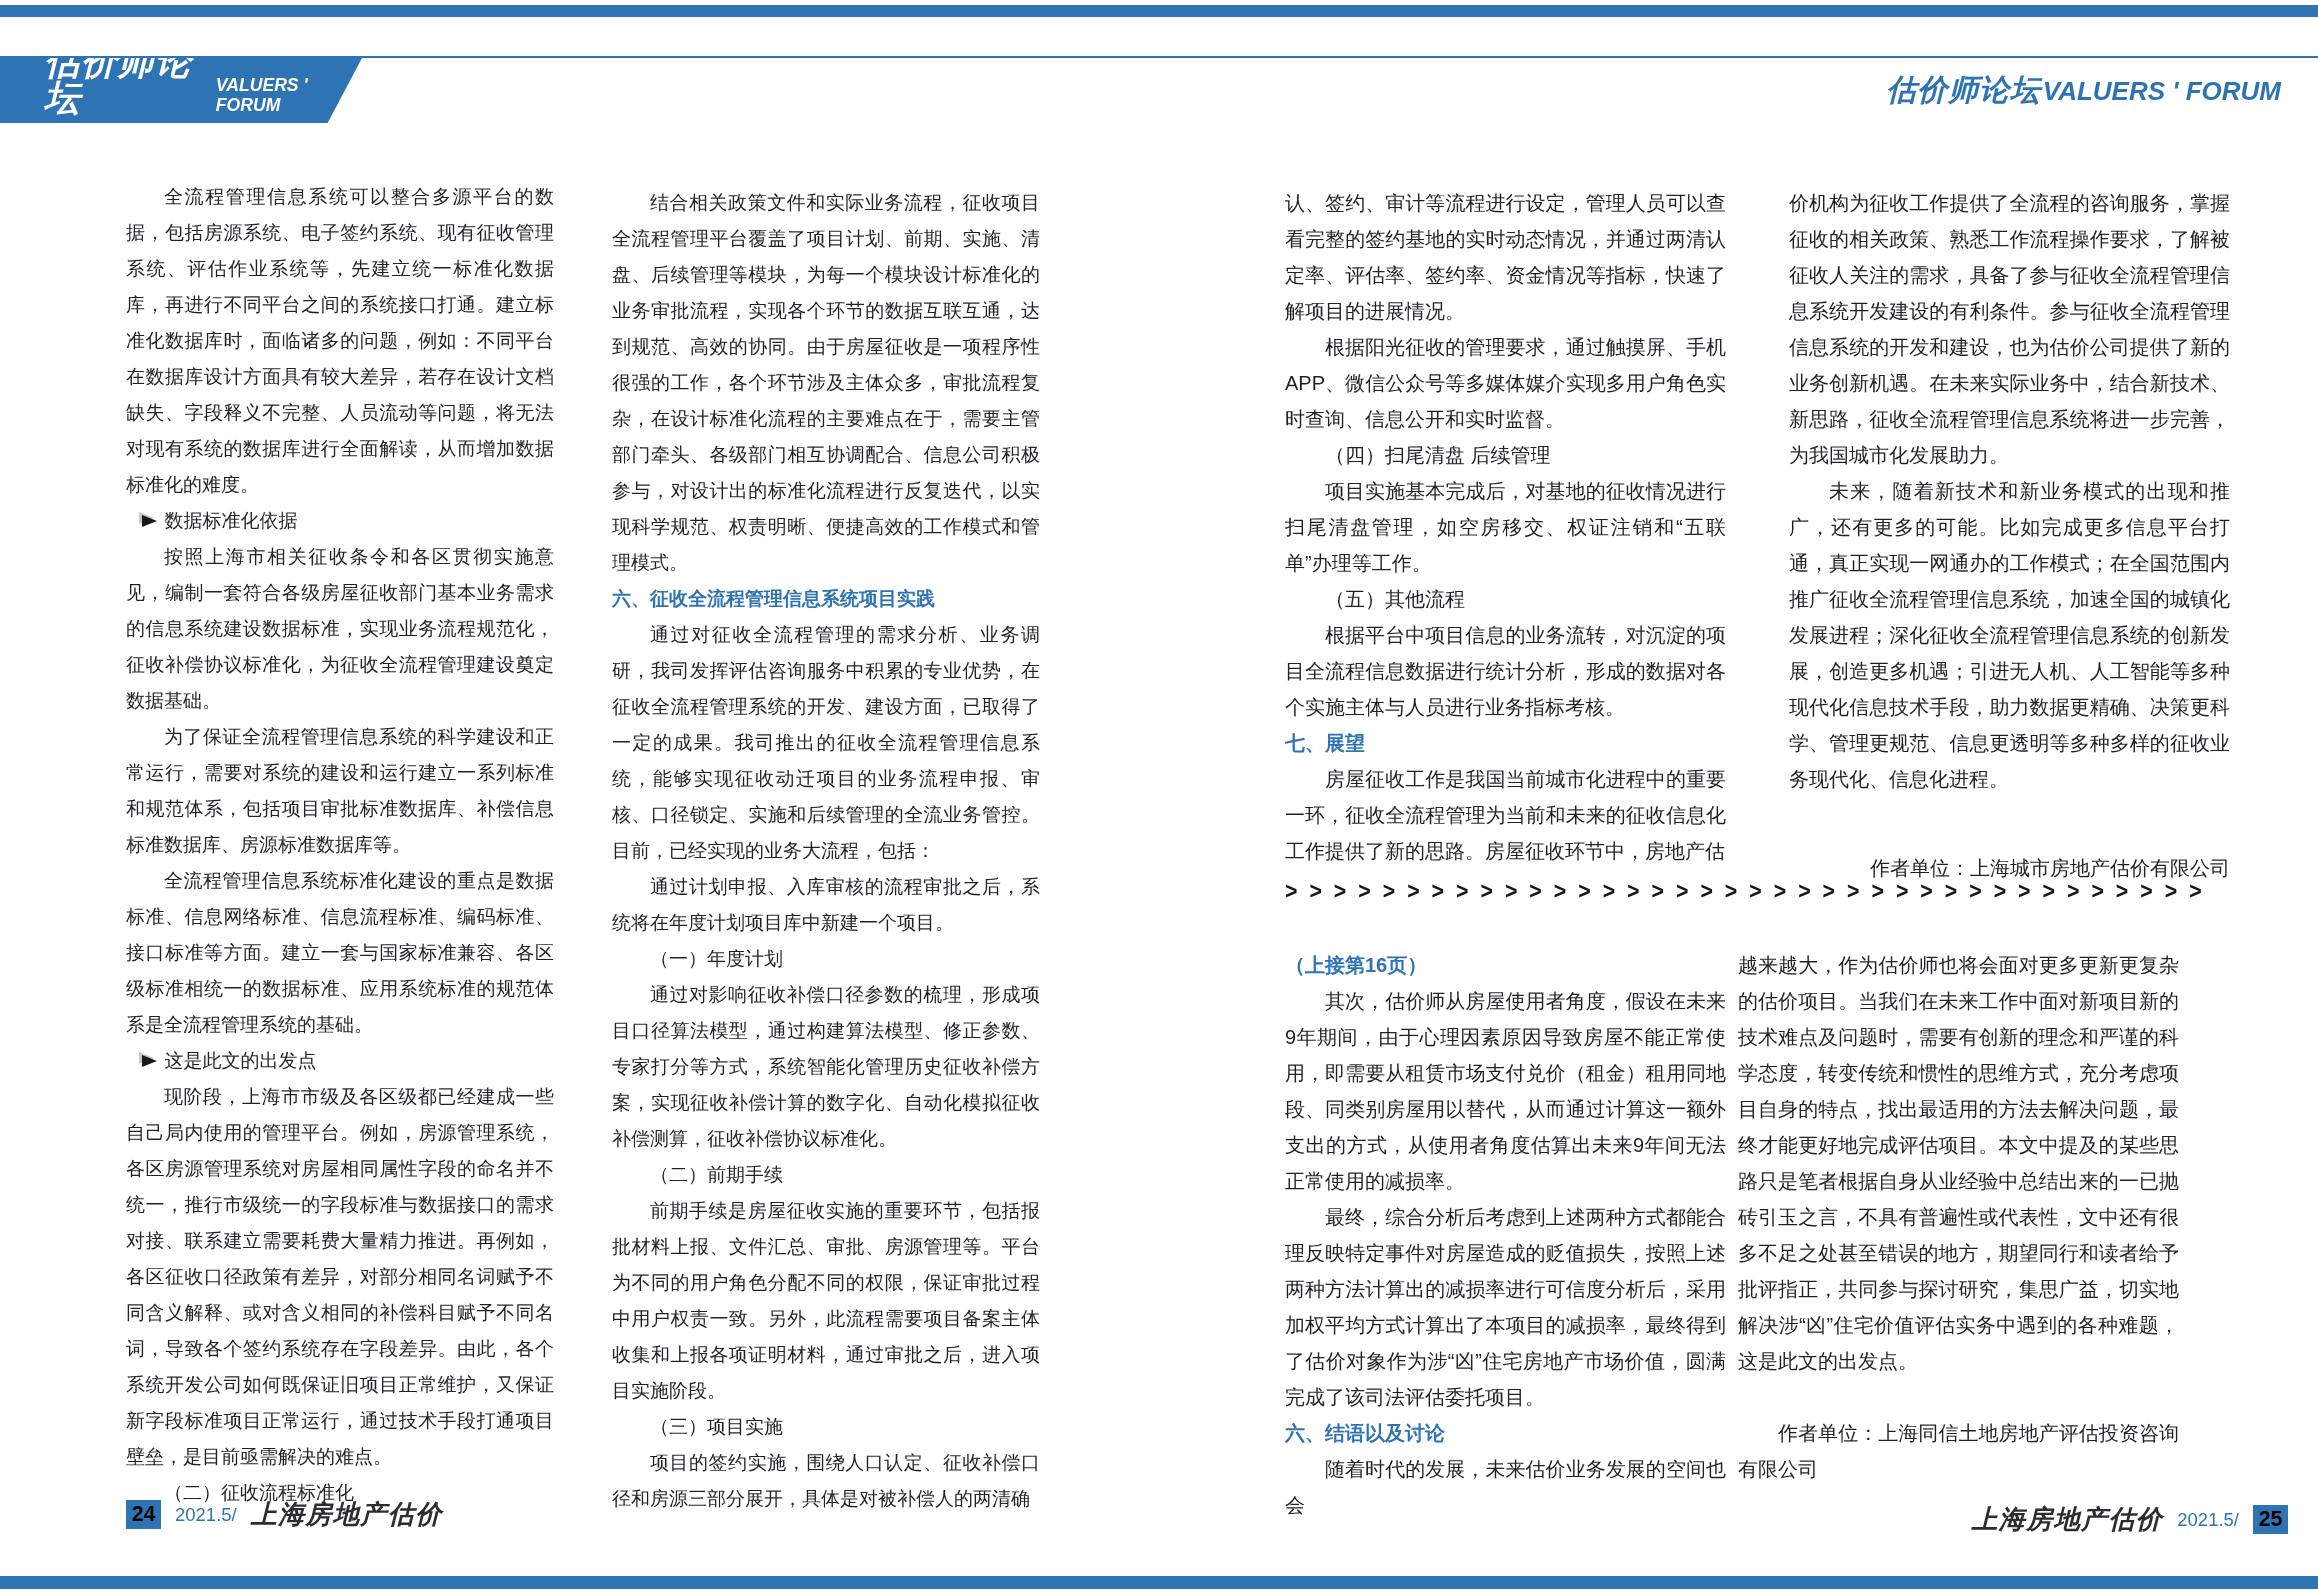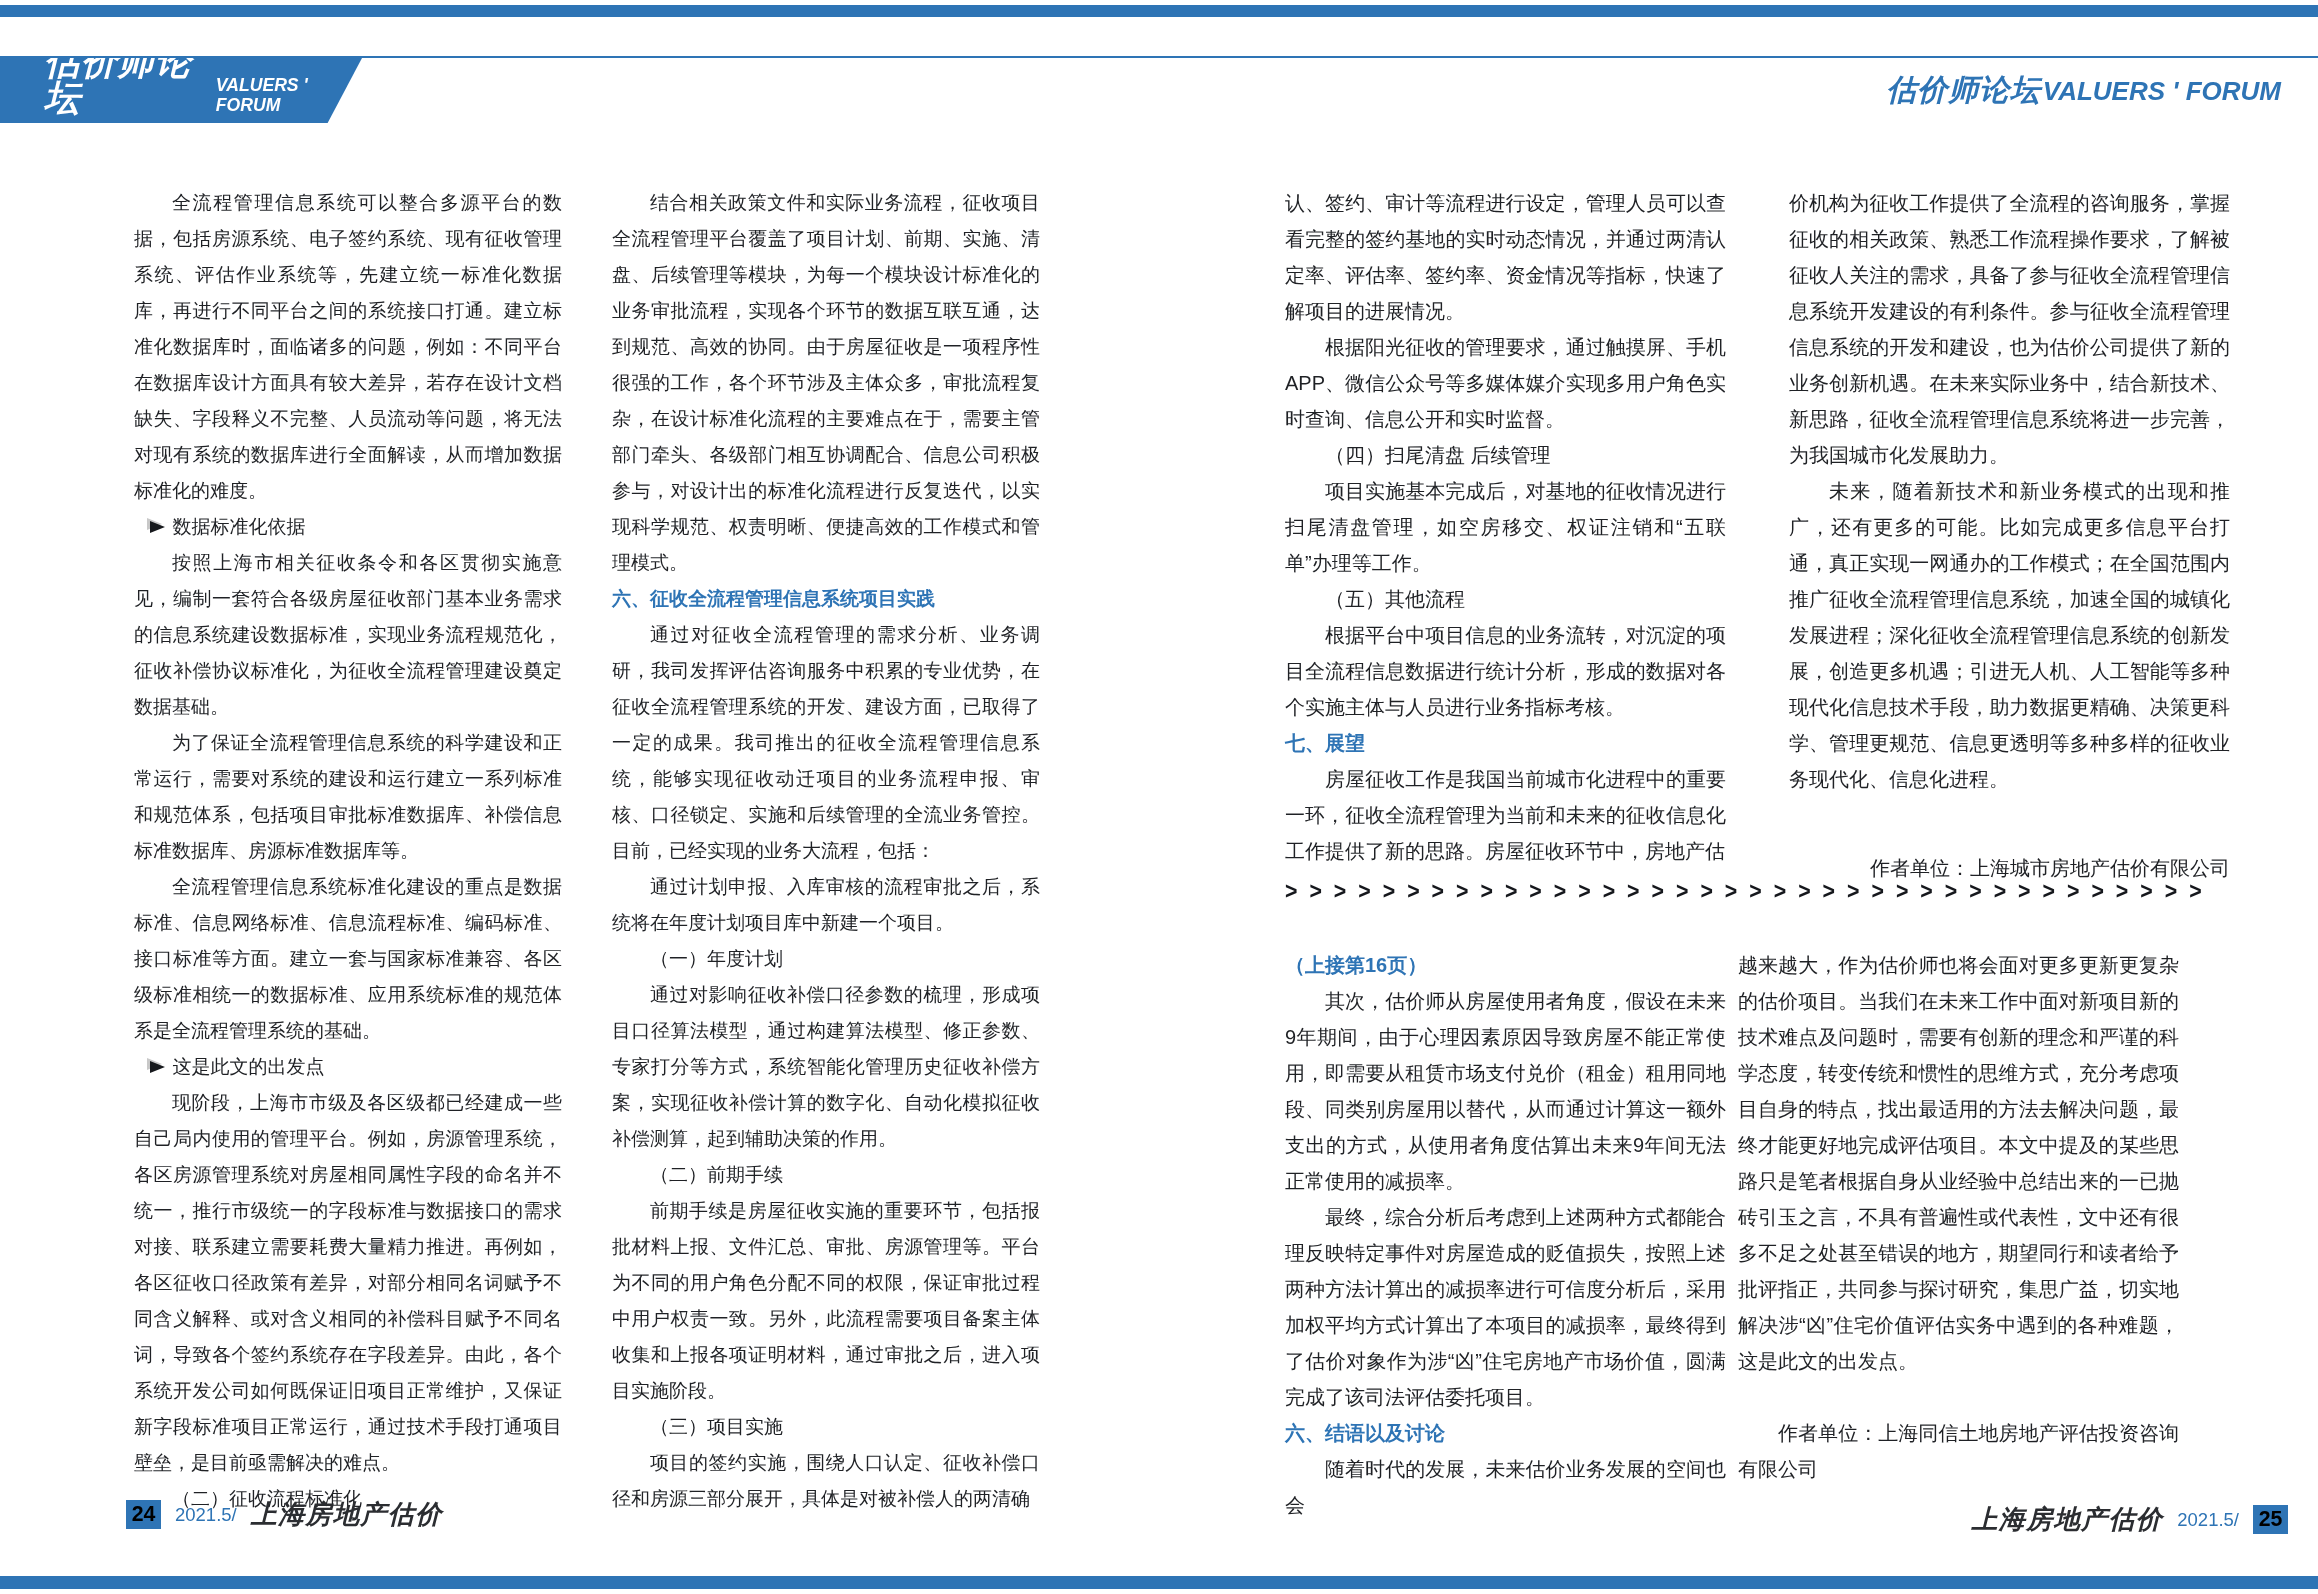--- a/index.html
+++ b/index.html
@@ -50,21 +50,21 @@
 
   .arrow { text-indent: 0; padding-left: 16px; }
   .arrow-icon {
     display: inline-block; width: 0; height: 0;
     border-top: 6.5px solid transparent; border-bottom: 6.5px solid transparent;
     border-left: 15px solid #17191d;
     margin-right: 7.4px;
     filter: drop-shadow(-2.3px -2.3px 0 #c8c8c8);
   }
 
-  #col1 { left: 126px;  top: 185px; width: 428px; margin-left: 8px; }
+  #col1 { left: 126px;  top: 179px; width: 428px; }
   #col2 { left: 612px; top: 185px; width: 428px; }
   #col3 { left: 1285px; top: 185px; width: 441px; }
   #col4 { left: 1789px; top: 185px; width: 441px; }
   #col5 { left: 1285px; top: 947px; width: 441px; }
   #col6 { left: 1738px; top: 947px; width: 441px; }
 
   .divider {
     position: absolute; left: 1285px; top: 880px; width: 947px; height: 32px;
     font-size: 21.3px; font-weight: 700; color: #15171c;
     letter-spacing: 12px; white-space: nowrap; overflow: hidden;
@@ -111,21 +111,21 @@
     <p class="blk arrow"><span class="arrow-icon"></span><span>这是此文的出发点</span></p>
     <p class="blk para">现阶段，上海市市级及各区级都已经建成一些自己局内使用的管理平台。例如，房源管理系统，各区房源管理系统对房屋相同属性字段的命名并不统一，推行市级统一的字段标准与数据接口的需求对接、联系建立需要耗费大量精力推进。再例如，各区征收口径政策有差异，对部分相同名词赋予不同含义解释、或对含义相同的补偿科目赋予不同名词，导致各个签约系统存在字段差异。由此，各个系统开发公司如何既保证旧项目正常维护，又保证新字段标准项目正常运行，通过技术手段打通项目壁垒，是目前亟需解决的难点。</p>
     <p class="blk sub">（二）征收流程标准化</p>
   </div>
 <div id="col2" class="col pg24">
     <p class="blk para">结合相关政策文件和实际业务流程，征收项目全流程管理平台覆盖了项目计划、前期、实施、清盘、后续管理等模块，为每一个模块设计标准化的业务审批流程，实现各个环节的数据互联互通，达到规范、高效的协同。由于房屋征收是一项程序性很强的工作，各个环节涉及主体众多，审批流程复杂，在设计标准化流程的主要难点在于，需要主管部门牵头、各级部门相互协调配合、信息公司积极参与，对设计出的标准化流程进行反复迭代，以实现科学规范、权责明晰、便捷高效的工作模式和管理模式。</p>
     <p class="blk heading">六、征收全流程管理信息系统项目实践</p>
     <p class="blk para">通过对征收全流程管理的需求分析、业务调研，我司发挥评估咨询服务中积累的专业优势，在征收全流程管理系统的开发、建设方面，已取得了一定的成果。我司推出的征收全流程管理信息系统，能够实现征收动迁项目的业务流程申报、审核、口径锁定、实施和后续管理的全流业务管控。目前，已经实现的业务大流程，包括：</p>
     <p class="blk para">通过计划申报、入库审核的流程审批之后，系统将在年度计划项目库中新建一个项目。</p>
     <p class="blk sub">（一）年度计划</p>
-    <p class="blk para">通过对影响征收补偿口径参数的梳理，形成项目口径算法模型，通过构建算法模型、修正参数、专家打分等方式，系统智能化管理历史征收补偿方案，实现征收补偿计算的数字化、自动化模拟征收补偿测算，起到辅助决策的作用。</p>
+    <p class="blk para">通过对影响征收补偿口径参数的梳理，形成项目口径算法模型，通过构建算法模型、修正参数、专家打分等方式，系统智能化管理历史征收补偿方案，实现征收补偿计算的数字化、自动化模拟征收补偿测算，征收补偿协议标准化。</p>
     <p class="blk sub">（二）前期手续</p>
     <p class="blk para">前期手续是房屋征收实施的重要环节，包括报批材料上报、文件汇总、审批、房源管理等。平台为不同的用户角色分配不同的权限，保证审批过程中用户权责一致。另外，此流程需要项目备案主体收集和上报各项证明材料，通过审批之后，进入项目实施阶段。</p>
     <p class="blk sub">（三）项目实施</p>
     <p class="blk para">项目的签约实施，围绕人口认定、征收补偿口径和房源三部分展开，具体是对被补偿人的两清确</p>
   </div>
 <div id="col3" class="col pg25">
     <p class="blk cont">认、签约、审计等流程进行设定，管理人员可以查看完整的签约基地的实时动态情况，并通过两清认定率、评估率、签约率、资金情况等指标，快速了解项目的进展情况。</p>
     <p class="blk para">根据阳光征收的管理要求，通过触摸屏、手机APP、微信公众号等多媒体媒介实现多用户角色实时查询、信息公开和实时监督。</p>
     <p class="blk sub">（四）扫尾清盘 后续管理</p>
     <p class="blk para">项目实施基本完成后，对基地的征收情况进行扫尾清盘管理，如空房移交、权证注销和“五联单”办理等工作。</p>

